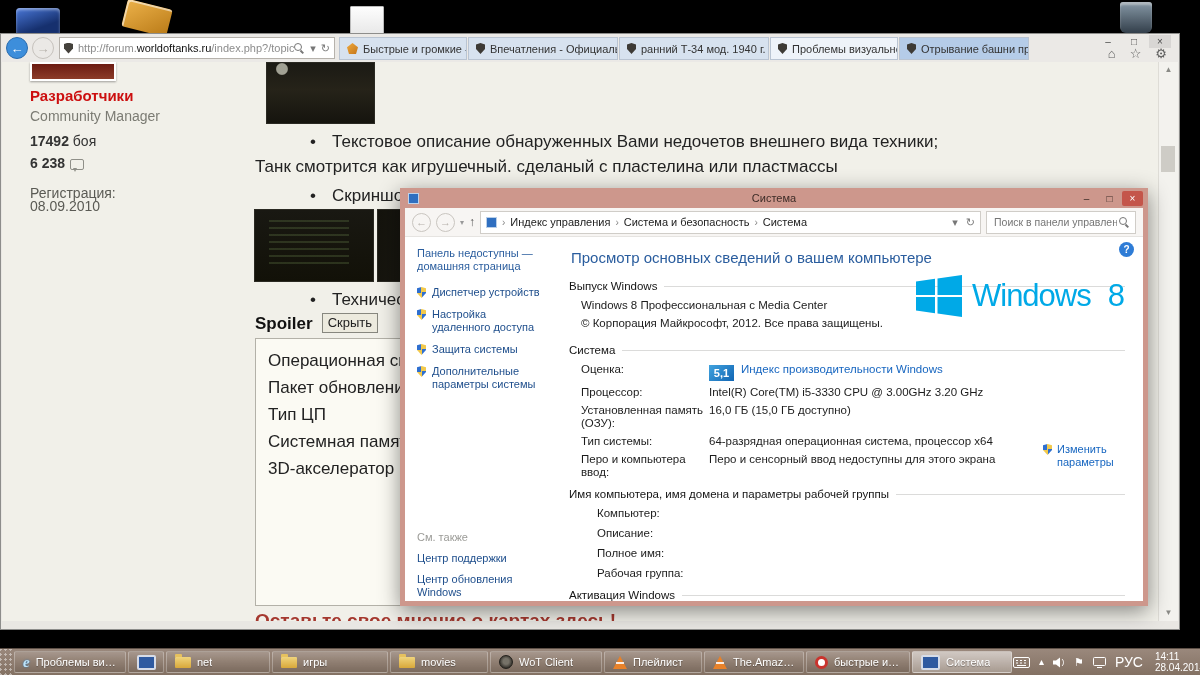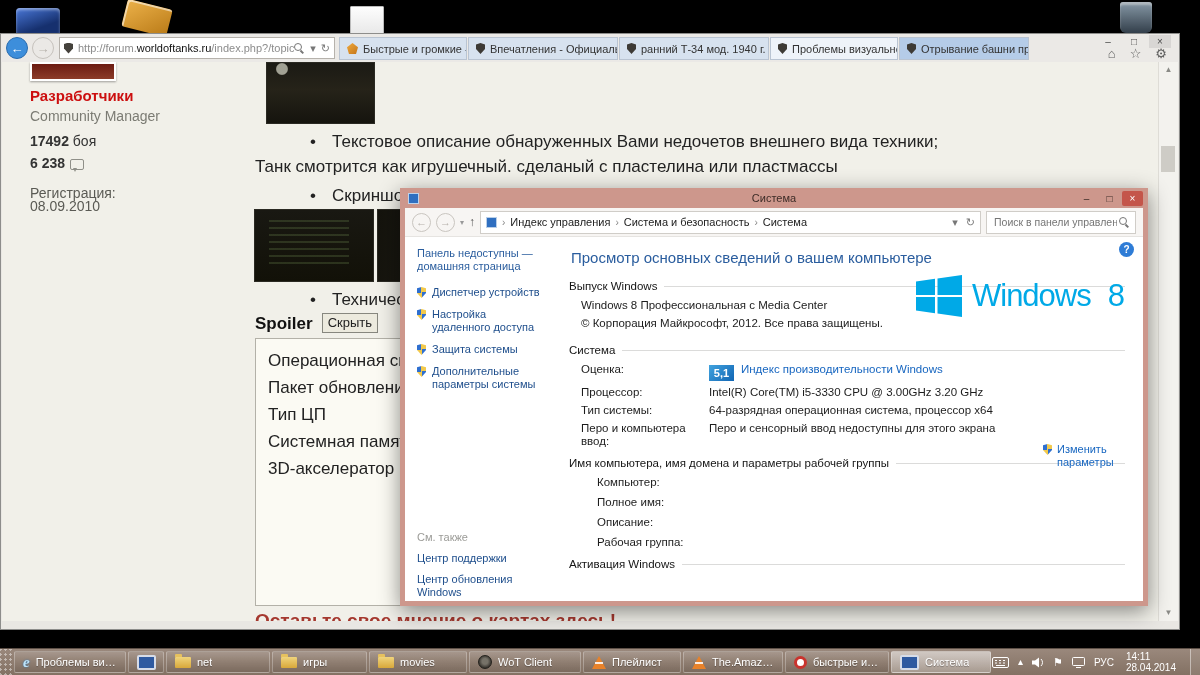--- a/index.html
+++ b/index.html
@@ -327,38 +327,42 @@
             </div>
           <div class="irow">
             <span class="ilab">Оценка:</span>
             <span class="ival"><span class="wei">5,1</span><span class="blue-link">Индекс производительности Windows</span></span>
           </div>
           <div class="irow">
             <span class="ilab">Процессор:</span>
             <span class="ival">Intel(R) Core(TM) i5-3330 CPU @ 3.00GHz   3.20 GHz</span>
           </div>
           <div class="irow">
+            <span class="ilab">Установленная память (ОЗУ):</span>
+            <span class="ival">16,0 ГБ (15,0 ГБ доступно)</span>
+          </div>
+          <div class="irow">
             <span class="ilab">Тип системы:</span>
             <span class="ival">64-разрядная операционная система, процессор x64</span>
           </div>
           <div class="irow">
             <span class="ilab">Перо и компьютера ввод:</span>
             <span class="ival">Перо и сенсорный ввод недоступны для этого экрана</span>
           </div>
 
           <div class="sect">
               <span>Имя компьютера, имя домена и параметры рабочей группы</span>
             </div>
           <div class="change">
               <span class="uac"></span>
               <span>Изменить параметры</span>
             </div>
           <div class="nrow">Компьютер:</div>
+          <div class="nrow">Описание:</div>
           <div class="nrow">Полное имя:</div>
-          <div class="nrow">Описание:</div>
           <div class="nrow">Рабочая группа:</div>
 
           <div class="sect">
               <span>Активация Windows</span>
             </div>
 
         </div>
       </div>
     </div>
   </div>
@@ -370,21 +374,21 @@
         <span class="tb-label">Проблемы визуа...</span>
       </div>
     <div class="tb" style="width:36px">
         <span class="i-comp"></span>
         <span class="tb-label"></span>
       </div>
     <div class="tb" style="width:104px">
         <span class="i-folder"></span>
         <span class="tb-label">net</span>
       </div>
-    <div class="tb" style="width:95px">
+    <div class="tb" style="width:116px">
         <span class="i-folder"></span>
         <span class="tb-label">игры</span>
       </div>
     <div class="tb" style="width:98px">
         <span class="i-folder"></span>
         <span class="tb-label">movies</span>
       </div>
     <div class="tb" style="width:112px">
         <span class="i-wot"></span>
         <span class="tb-label">WoT Client</span>
@@ -414,21 +418,21 @@
       <span class="glyph">▴</span>
       <svg width="12" height="11" viewBox="0 0 12 11">
           <path d="M0 3.5h3l4-3v10l-4-3H0z" fill="#fff"></path>
           <path d="M9 2c2 2 2 5 0 7" stroke="#fff" fill="none"></path>
         </svg>
       <span class="glyph" style="font-size:11px">⚑</span>
       <svg width="13" height="11" viewBox="0 0 13 11">
           <rect x="0.5" y="0.5" width="12" height="8" rx="1" fill="none" stroke="#fff"></rect>
           <path d="M4 10.5h5" stroke="#fff"></path>
         </svg>
-      <span style="font-size:10px">РУС</span>
+      <span style="font-size:14px">РУС</span>
       <div class="clock">
         <div>14:11</div>
         <div>28.04.2014</div>
       </div>
       <div class="showdesk"></div>
     </div>
   </div>
 
 </div>
 

